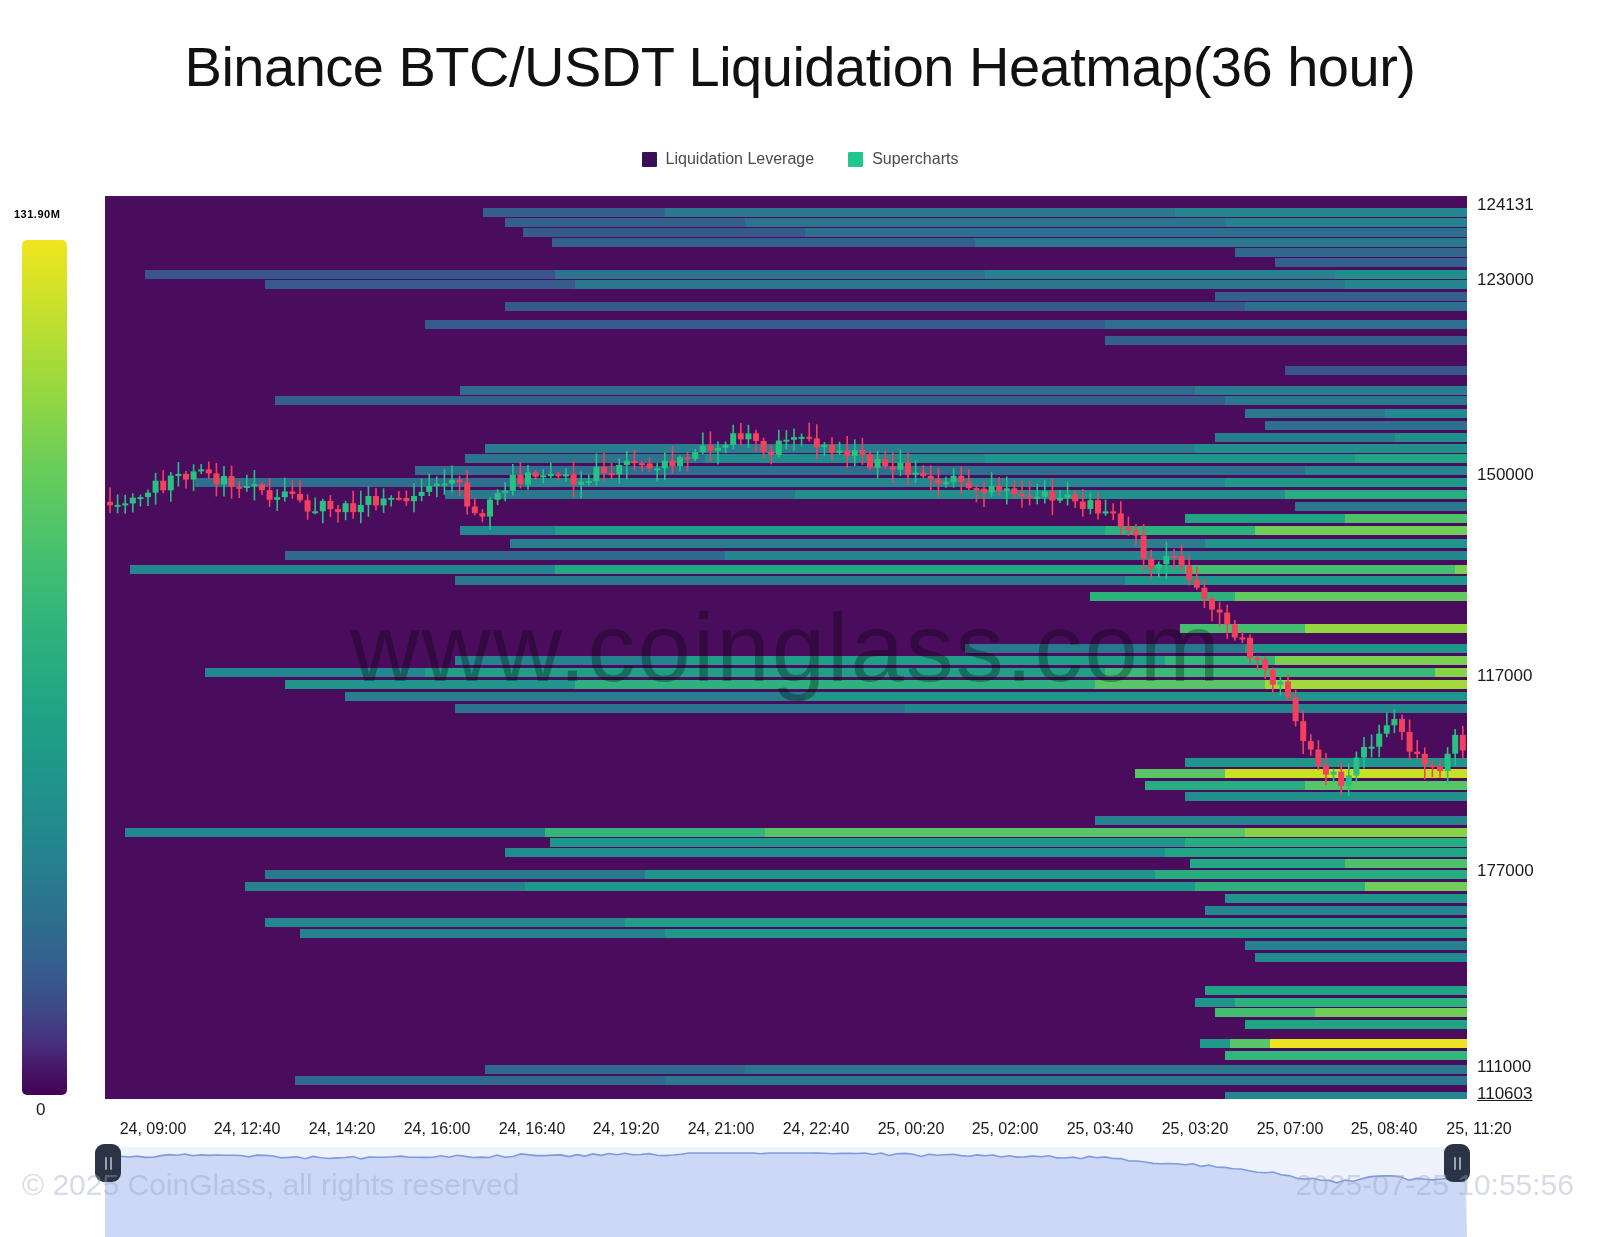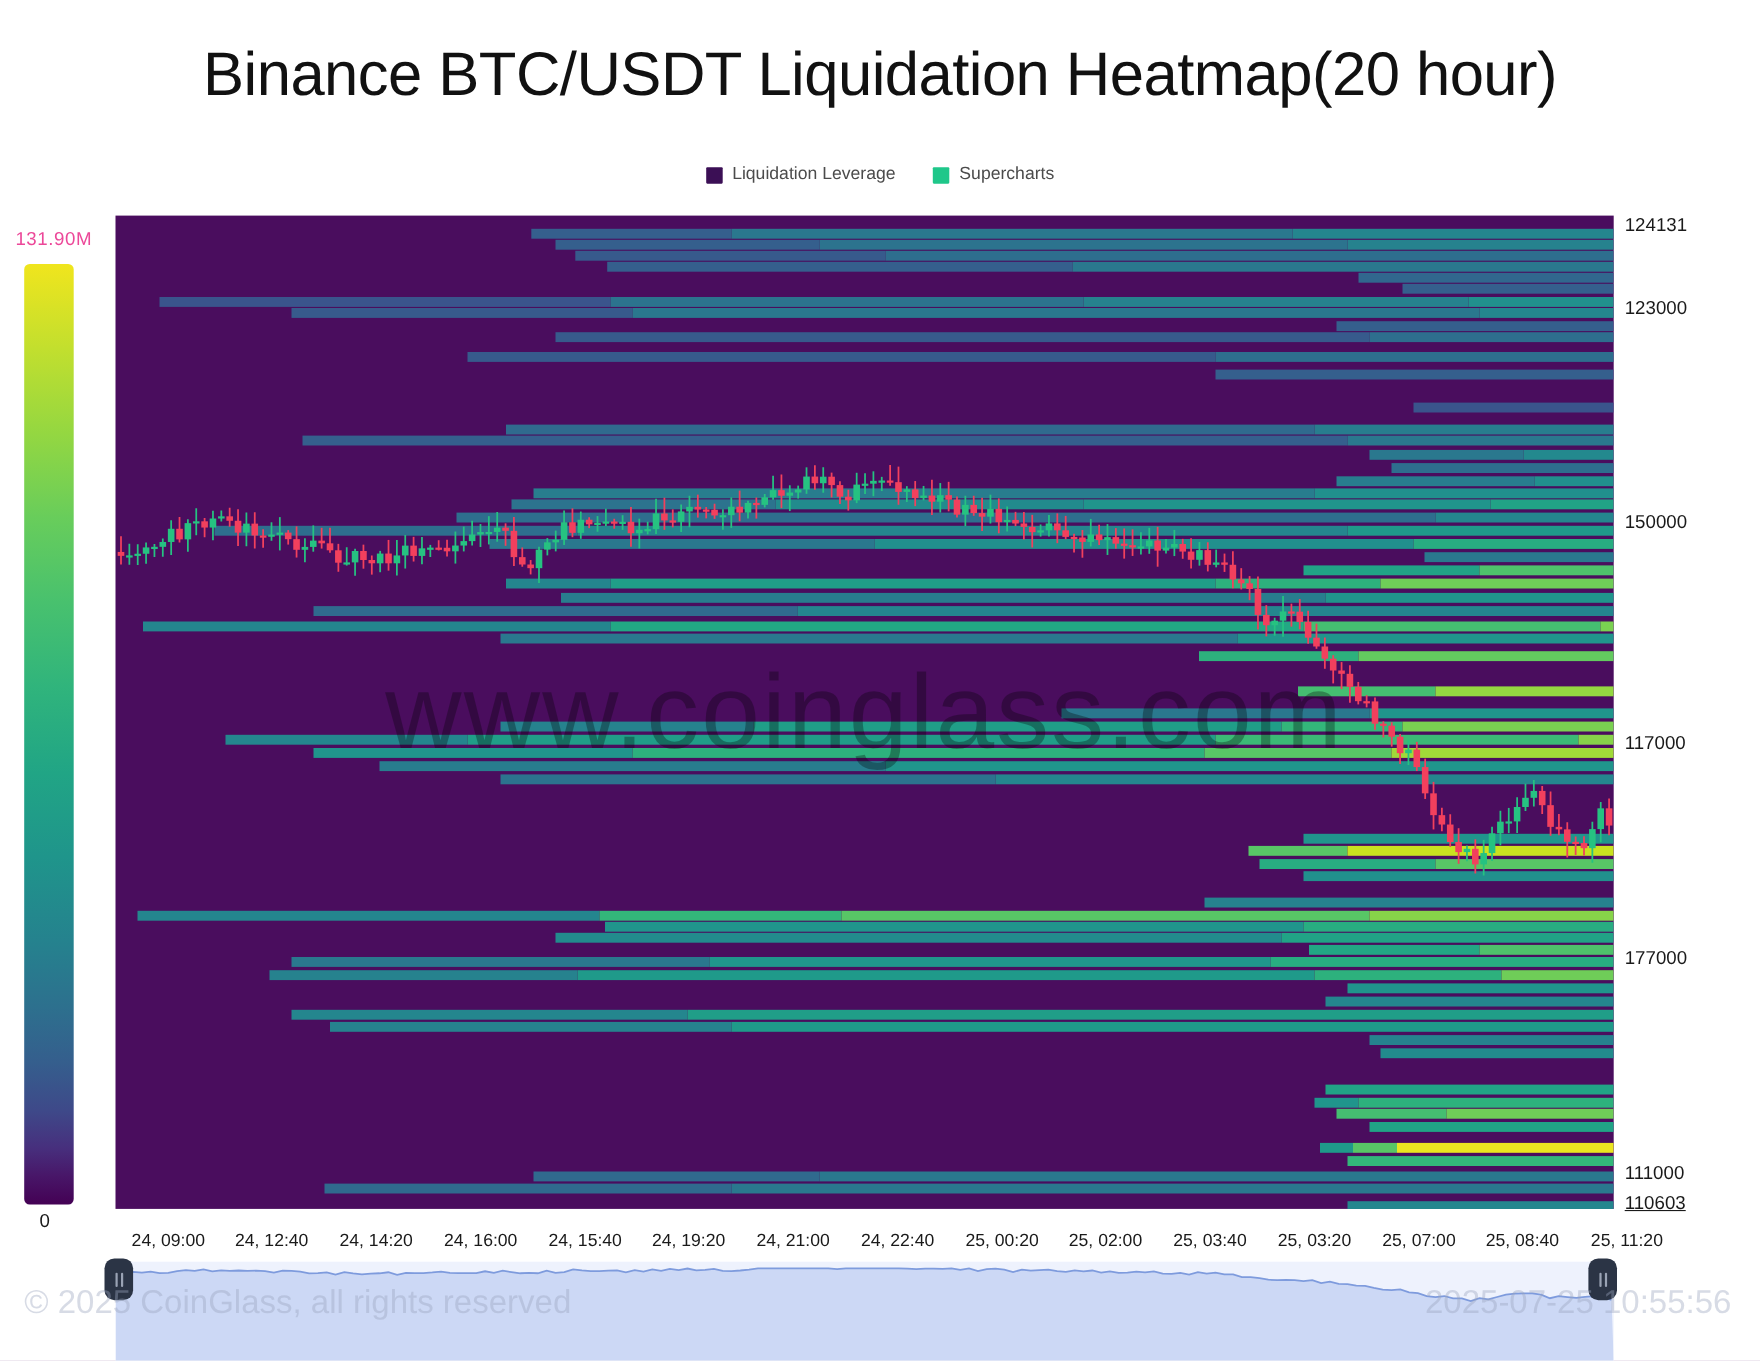--- a/index.html
+++ b/index.html
@@ -21,22 +21,22 @@
   .legend-label{font-size:16px;color:#4b4b4b;white-space:nowrap;}
 
   
   #colorbar-wrap{position:absolute;left:22px;top:240px;}
   #colorbar{width:45px;height:855px;border-radius:5px;
      background:linear-gradient(to bottom,
        #f0e51d 0%, #c2df2e 9%, #94d741 18%, #68cd5b 27%, #48c16e 36%,
        #30b47c 45%, #21a585 54%, #1f958b 63%, #25828e 72%, #2d708e 79%,
        #355e8d 85%, #3e4989 90%, #472f7d 94%, #481668 97%, #440154 100%);
   }
-  #colorbar-max{position:absolute;left:14px;top:208px;font-size:17px;
-                font-weight:400;color:#ec4899;letter-spacing:0.5px;}
+  #colorbar-max{position:absolute;left:14px;top:208px;font-size:11px;
+                font-weight:700;color:#000000;letter-spacing:0.5px;}
   #colorbar-min{position:absolute;left:36px;top:1100px;font-size:17px;
                 font-weight:500;color:#1a1a1a;}
 
   
   #plot-area{position:absolute;left:105px;top:196px;width:1362px;height:903px;
              background:#4a0d5e;overflow:hidden;}
   .band{position:absolute;height:9px;}
   #candles{position:absolute;left:0;top:0;width:1362px;height:903px;}
   #watermark{position:absolute;left:0;top:0;width:1362px;height:903px;
       display:flex;align-items:center;justify-content:center;
@@ -63,21 +63,21 @@
 
   
   #footer-left{position:absolute;left:22px;top:1168px;font-size:30px;
      color:rgba(155,165,190,0.40);white-space:nowrap;}
   #footer-right{position:absolute;right:26px;top:1168px;font-size:30px;
      color:rgba(155,165,190,0.40);white-space:nowrap;}
 </style>
 </head>
 <body>
 
-<div id="chart-title">Binance BTC/USDT Liquidation Heatmap(20 hour)</div>
+<div id="chart-title">Binance BTC/USDT Liquidation Heatmap(36 hour)</div>
 
 <div id="legend">
   <div class="legend-item">
     <span class="legend-swatch" style="background:#3b0f55"></span>
     <span class="legend-label">Liquidation Leverage</span>
   </div>
   <div class="legend-item">
     <span class="legend-swatch" style="background:#1fc78a"></span>
     <span class="legend-label">Supercharts</span>
   </div>
@@ -598,21 +598,21 @@
     <div class="y-tick" style="top: 675px;">177000</div>
     <div class="y-tick" style="top: 871px;">111000</div>
     <div class="y-tick" style="top: 898px; text-decoration: underline;">110603</div>
   </div>
 
 <div id="x-axis">
     <div class="x-tick" style="left: 48px;">24, 09:00</div>
     <div class="x-tick" style="left: 142px;">24, 12:40</div>
     <div class="x-tick" style="left: 237px;">24, 14:20</div>
     <div class="x-tick" style="left: 332px;">24, 16:00</div>
-    <div class="x-tick" style="left: 427px;">24, 15:40</div>
+    <div class="x-tick" style="left: 427px;">24, 16:40</div>
     <div class="x-tick" style="left: 521px;">24, 19:20</div>
     <div class="x-tick" style="left: 616px;">24, 21:00</div>
     <div class="x-tick" style="left: 711px;">24, 22:40</div>
     <div class="x-tick" style="left: 806px;">25, 00:20</div>
     <div class="x-tick" style="left: 900px;">25, 02:00</div>
     <div class="x-tick" style="left: 995px;">25, 03:40</div>
     <div class="x-tick" style="left: 1090px;">25, 03:20</div>
     <div class="x-tick" style="left: 1185px;">25, 07:00</div>
     <div class="x-tick" style="left: 1279px;">25, 08:40</div>
     <div class="x-tick" style="left: 1374px;">25, 11:20</div>

